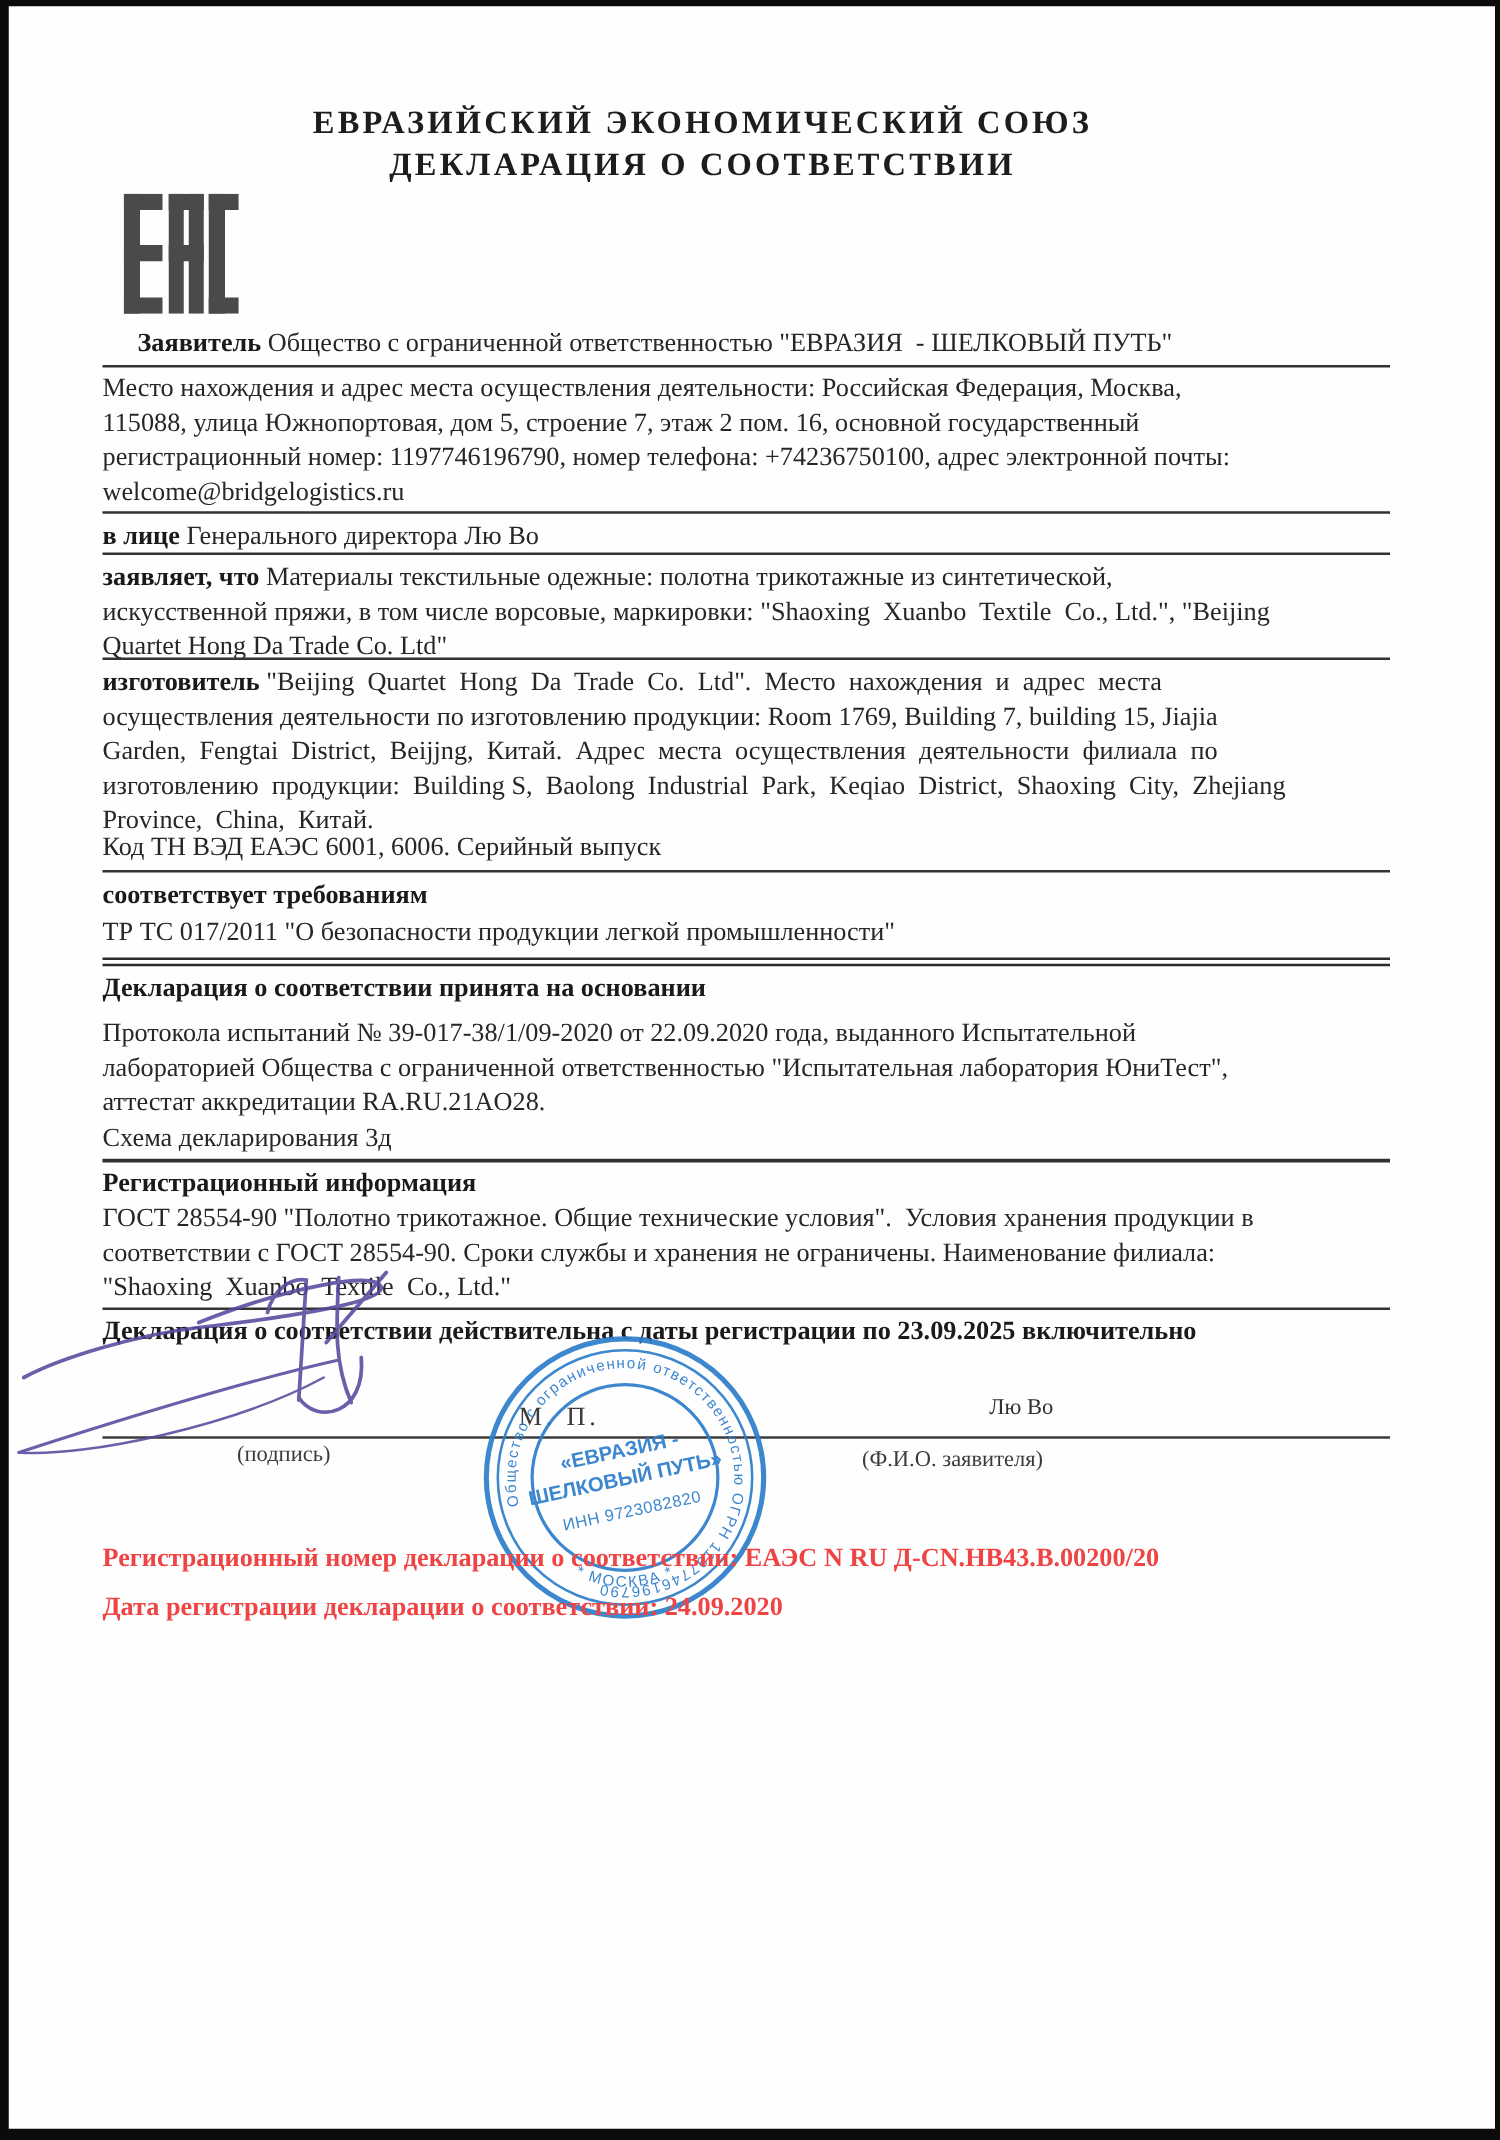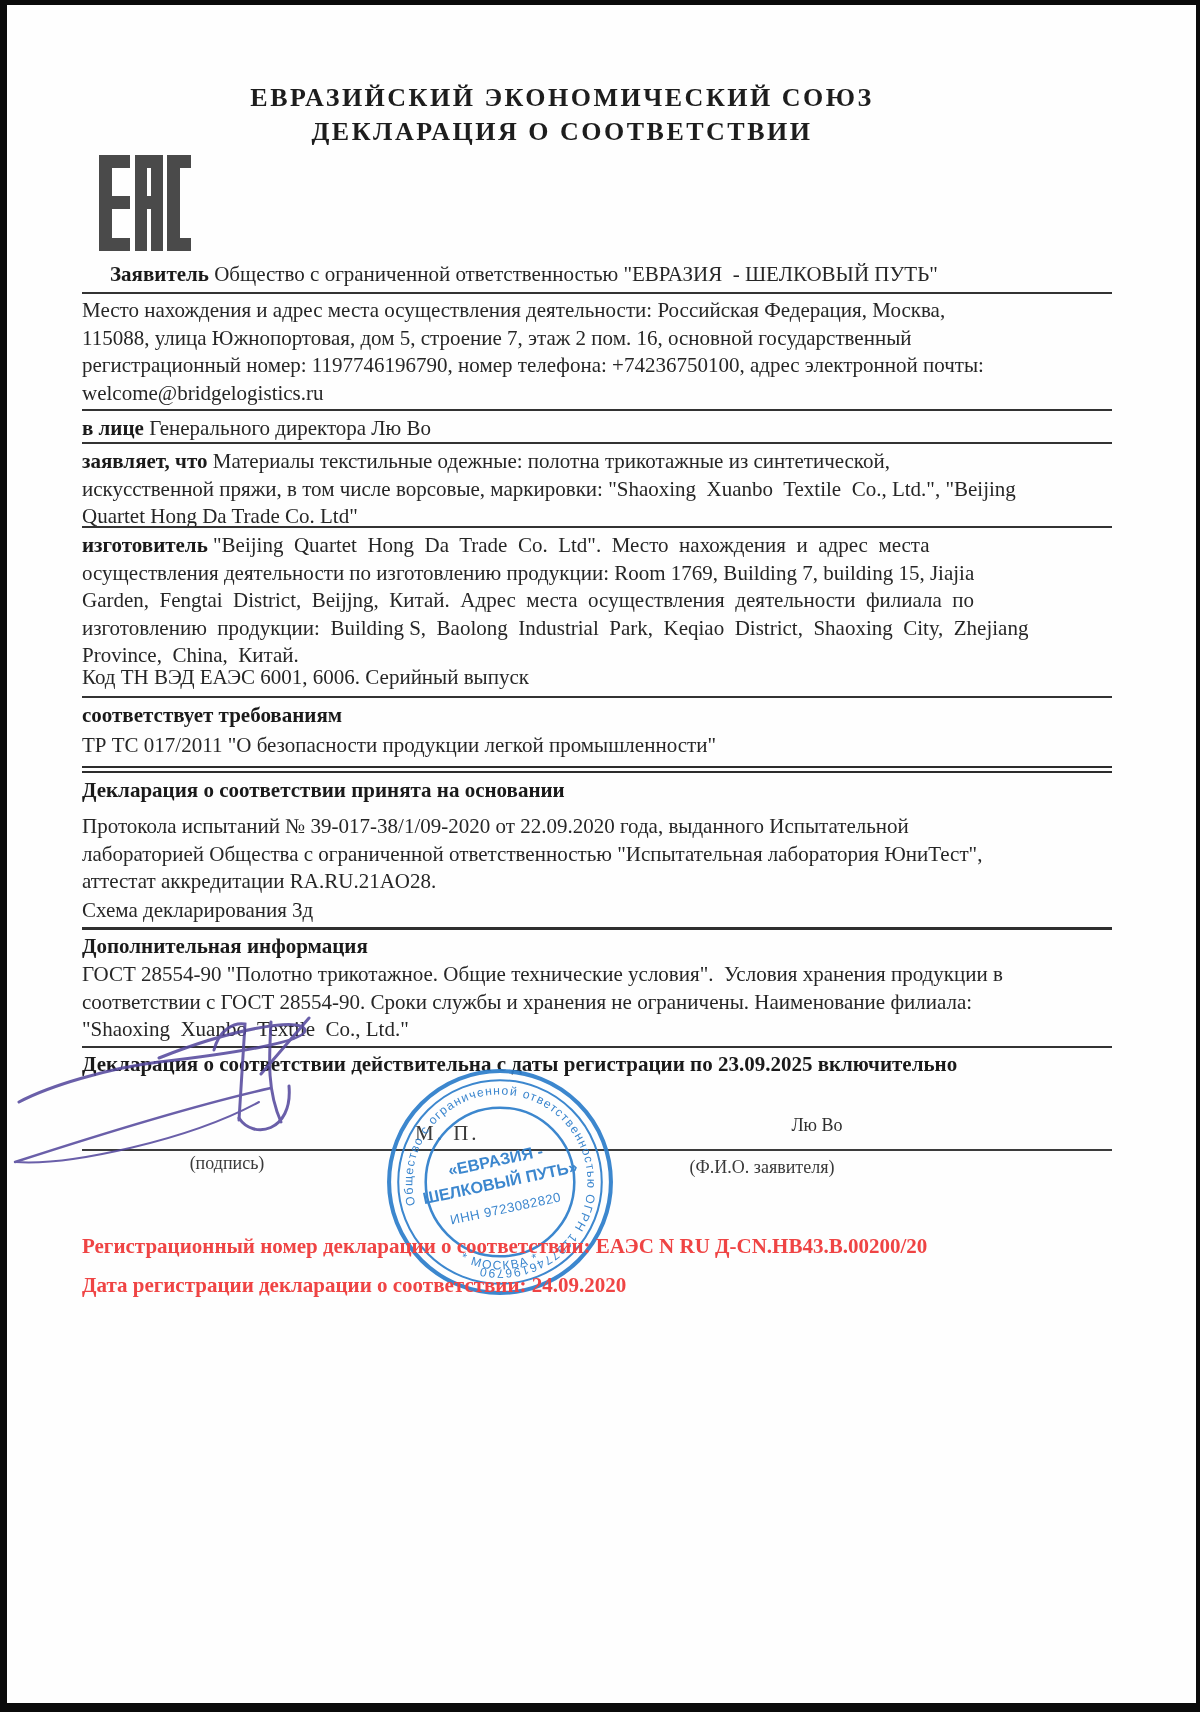--- a/index.html
+++ b/index.html
@@ -112,21 +112,21 @@
 
   <div class="abs sec heading" style="top:772px;">Декларация о соответствии принята на основании</div>
   <div class="abs sec" style="top:808px;">
     <span class="val">Протокола испытаний № 39-017-38/1/09-2020 от 22.09.2020 года, выданного Испытательной
 лабораторией Общества с ограниченной ответственностью "Испытательная лаборатория ЮниТест",
 аттестат аккредитации RA.RU.21AO28.</span>
   </div>
   <div class="abs sec" style="top:892px;">Схема декларирования 3д</div>
   <div class="abs rule-med" style="top:922px;"></div>
 
-  <div class="abs sec heading" style="top:928px;">Дополнительная информация</div>
+  <div class="abs sec heading" style="top:928px;">Регистрационный информация</div>
   <div class="abs sec" style="top:956px;">
     <span class="val">ГОСТ 28554-90 "Полотно трикотажное. Общие технические условия".  Условия хранения продукции в
 соответствии с ГОСТ 28554-90. Сроки службы и хранения не ограничены. Наименование филиала:
 "Shaoxing  Xuanbo  Textile  Co., Ltd."</span>
   </div>
   <div class="abs rule" style="top:1041px;"></div>
 
   <div class="abs sec validity" style="top:1046px;">Декларация о соответствии  действительна с даты регистрации по 23.09.2025 включительно</div>
 
   <svg class="abs sig-svg" width="370" height="185" viewBox="0 0 370 185">

